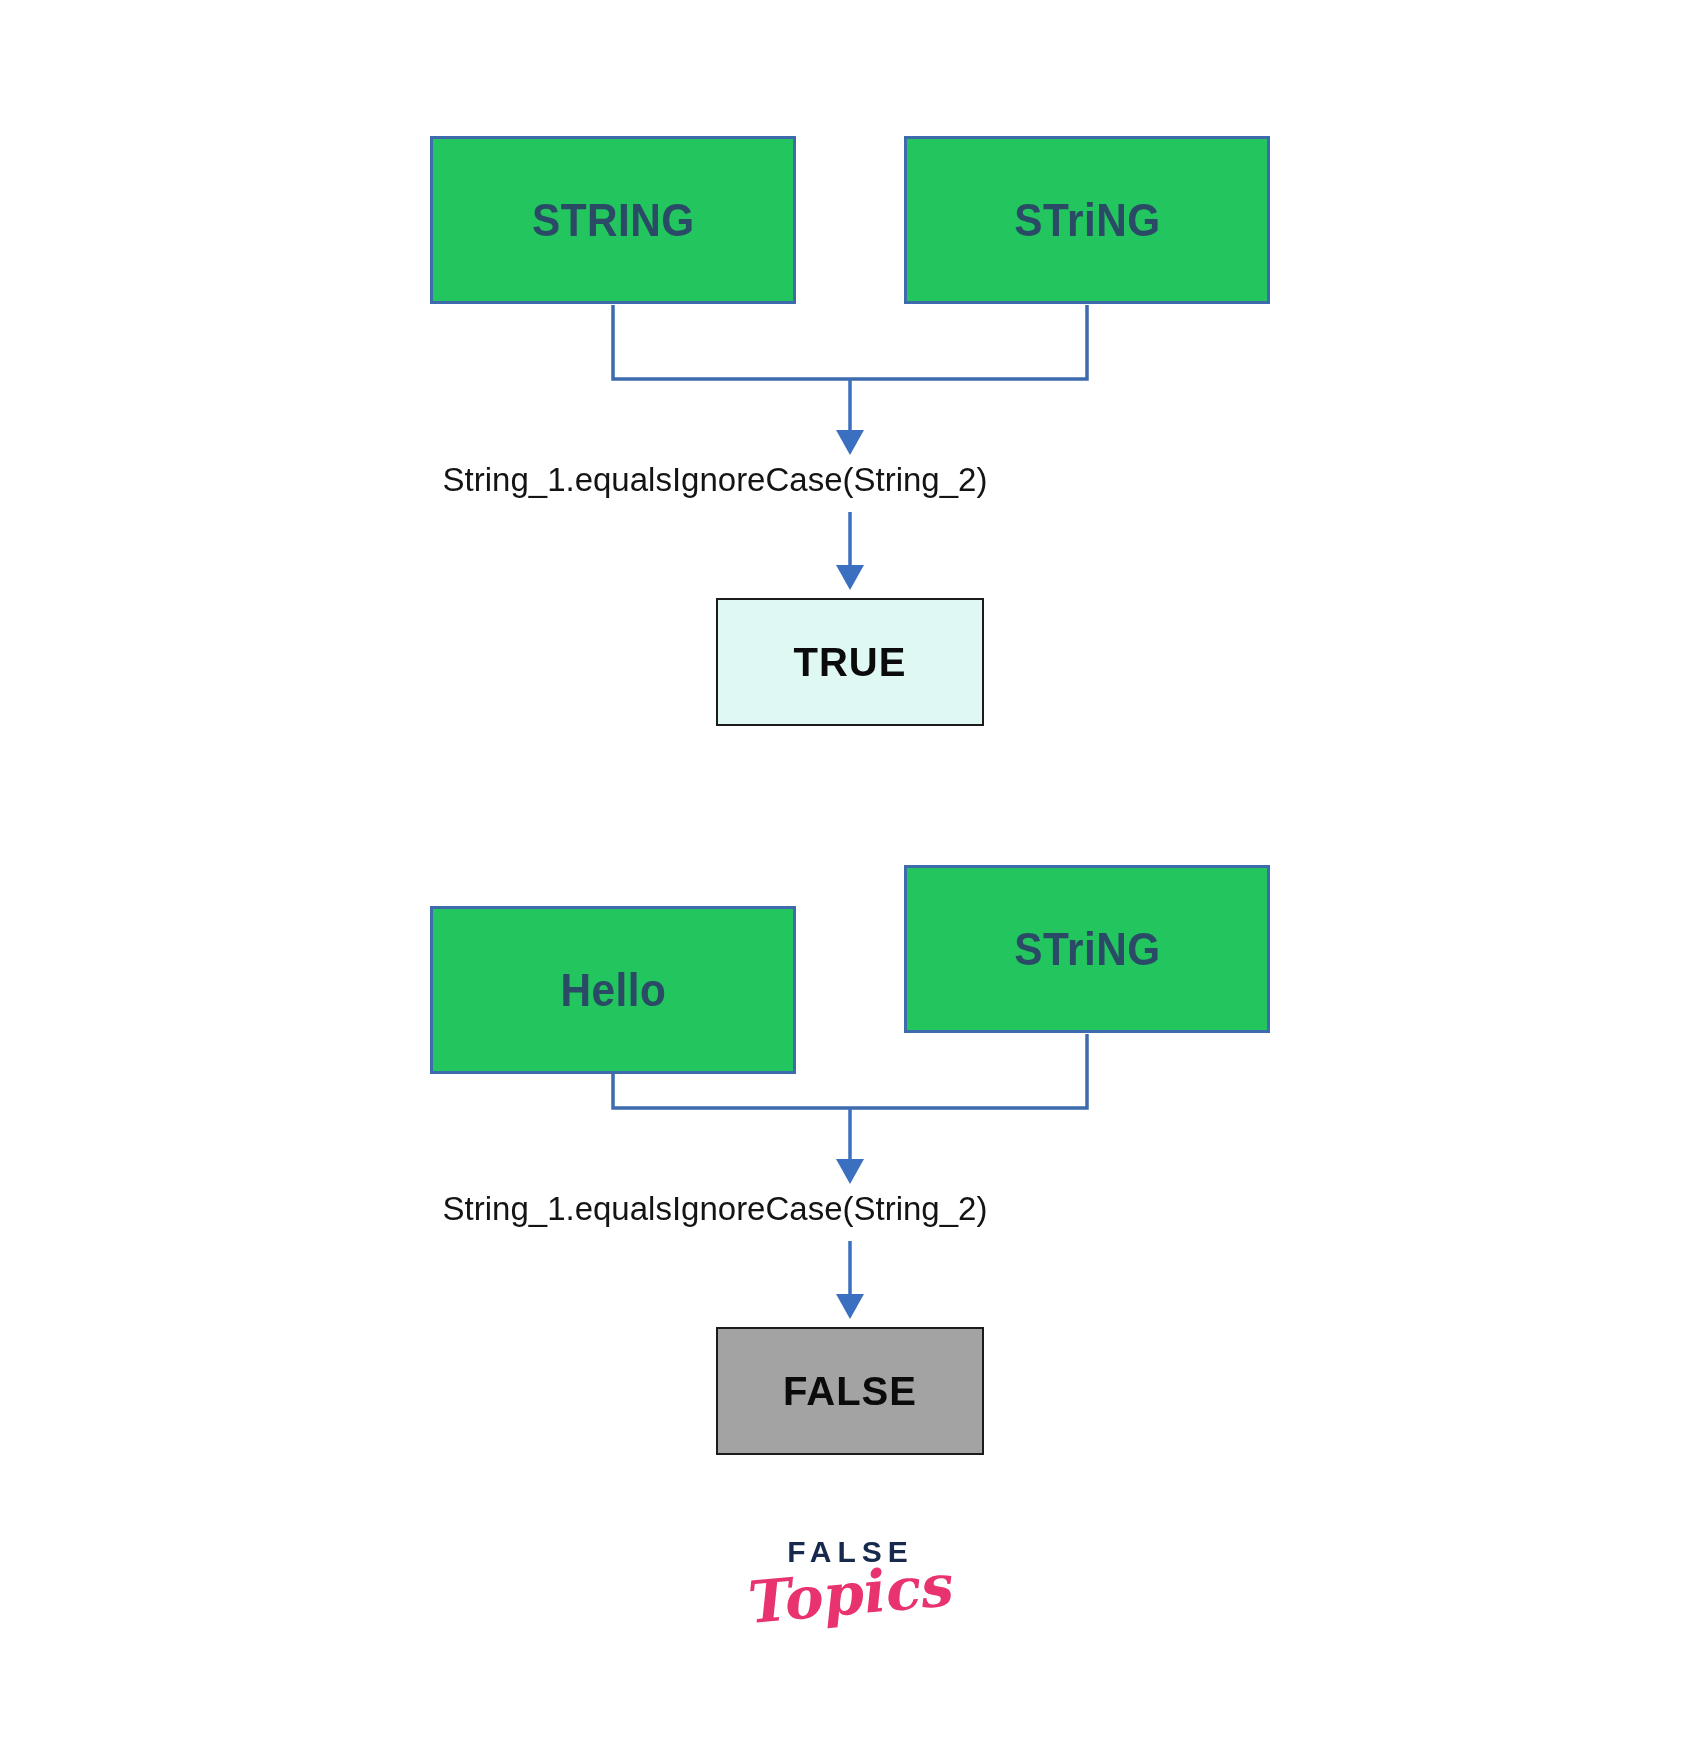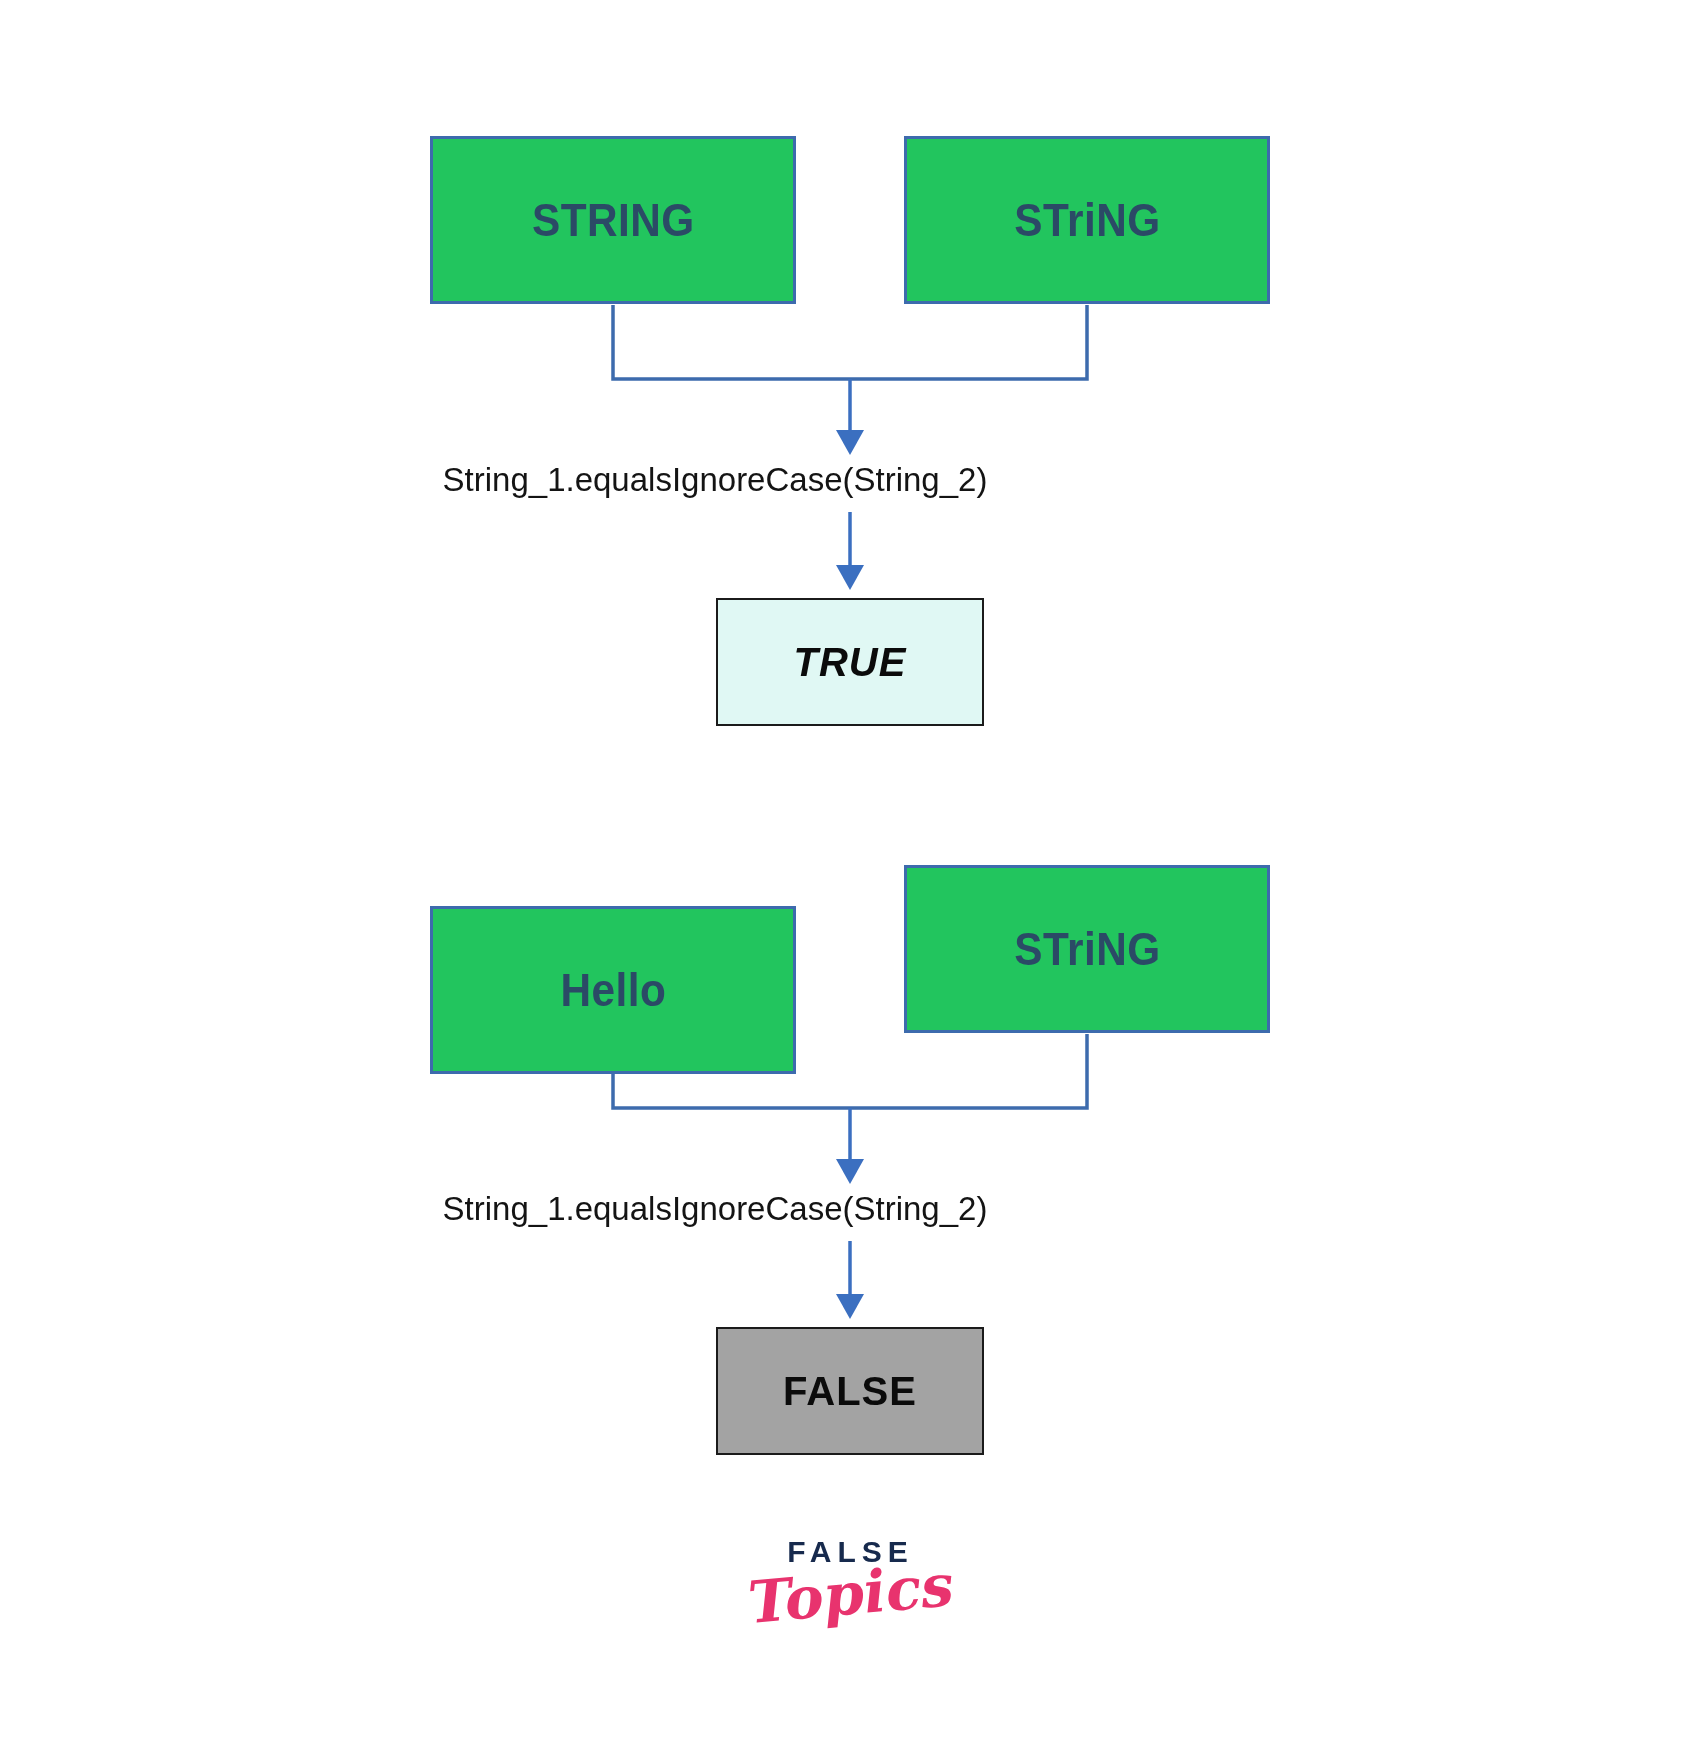--- a/index.html
+++ b/index.html
@@ -126,21 +126,21 @@
 
   <div class="str-box" style="left:430px; top:136px;">
     <span class="lbl">STRING</span>
   </div>
   <div class="str-box" style="left:904px; top:136px;">
     <span class="lbl">STriNG</span>
   </div>
 
   <div class="method-text" style="top:461px;">String_1.equalsIgnoreCase(String_2)</div>
 
-  <div class="result-box result-true" style="top:598px;font-style:italic;">
+  <div class="result-box result-true" style="top:598px;">
     <span class="lbl">TRUE</span>
   </div>
 
   <div class="str-box" style="left:430px; top:906px;">
     <span class="lbl">Hello</span>
   </div>
   <div class="str-box" style="left:904px; top:865px;">
     <span class="lbl">STriNG</span>
   </div>
 

